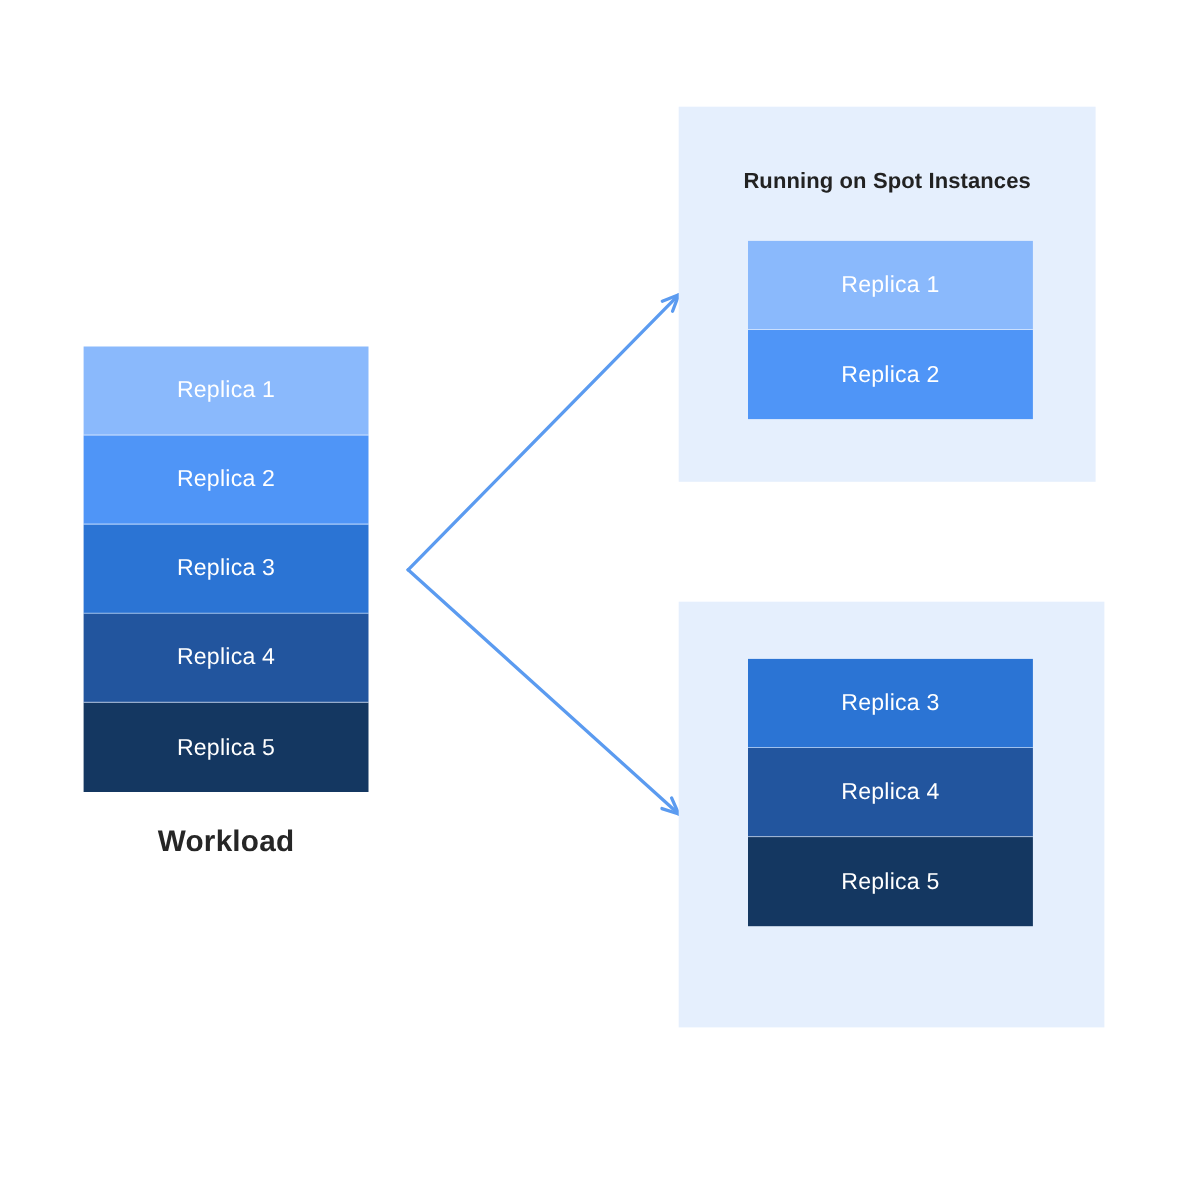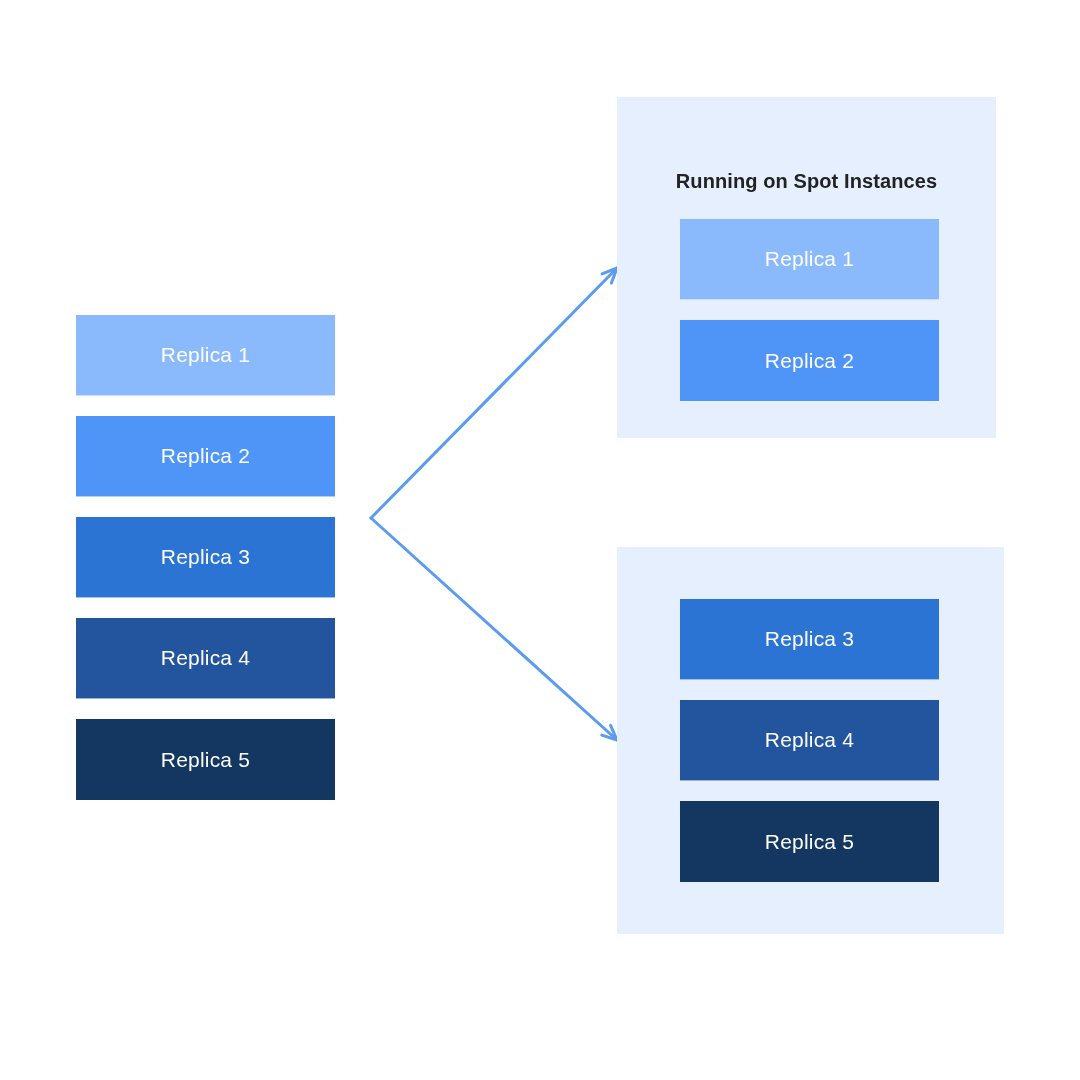--- a/index.html
+++ b/index.html
@@ -23,21 +23,20 @@
   #workload-group {
     position: absolute;
     left: 76px;
     top: 315px;
     width: 259px;
   }
   .replica-stack {
     display: flex;
     flex-direction: column;
     width: 100%;
-    gap: 20px;
   }
   .replica-cell {
     height: 81px;
     display: flex;
     align-items: center;
     justify-content: center;
     color: #ffffff;
     font-size: 21px;
     font-weight: 400;
     letter-spacing: 0.2px;
@@ -79,21 +78,20 @@
   }
   .panel-title {
     position: absolute;
     left: 0;
     width: 100%;
     text-align: center;
     font-size: 20px;
     font-weight: bold;
     color: #222222;
     letter-spacing: 0.1px;
-    margin-top: 16px;
   }
   #spot-title { top: 57px; }
   #ondemand-title { top: 325px; }
 
   .panel-stack {
     position: absolute;
     left: 63px;
     width: 259px;
   }
   #spot-stack { top: 122px; }
@@ -127,20 +125,21 @@
       </div>
       <div class="replica-cell" style="background: rgb(34, 85, 158);">
         <span>Replica 4</span>
       </div>
       <div class="replica-cell" style="background: rgb(20, 55, 97);">
         <span>Replica 5</span>
       </div>
     </div>
   </div>
 
+  <div id="workload-caption">Workload</div>
 
   <svg id="arrow-layer" viewBox="0 0 1080 1080">
     <g id="arrows-group" fill="none" stroke-width="3" stroke-linecap="round" stroke-linejoin="round">
         <line x1="371" y1="518" x2="617" y2="268" stroke="#5b9bf0"></line>
         <polyline points="611.4035565324176,282.98932355091966 617,268 602.1028853732569,273.8374631303054" stroke="#5b9bf0" fill="none"></polyline>
         <line x1="371" y1="518" x2="617" y2="740" stroke="#5b9bf0"></line>
         <polyline points="601.7831042960306,735.0557017551004 617,740 610.5250254640446,725.3687080283821" stroke="#5b9bf0" fill="none"></polyline>
       </g>
   </svg>
 

